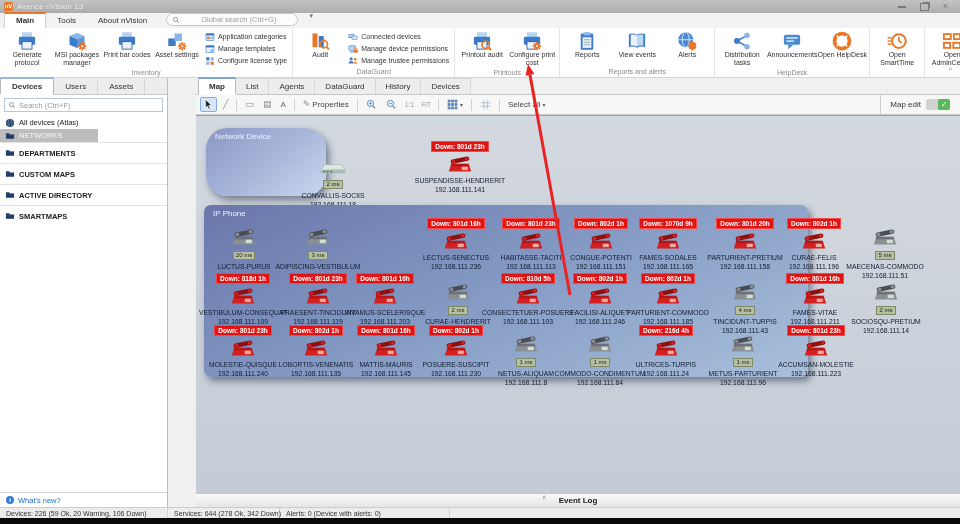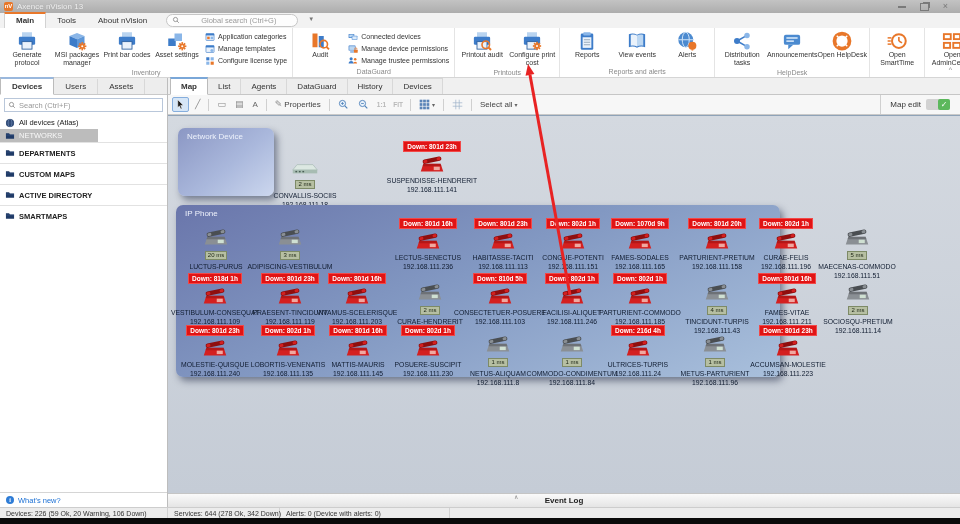--- a/index.html
+++ b/index.html
@@ -14,21 +14,21 @@
   .app-ico{width:9px;height:9px;background:#e8772a;border-radius:2px;color:#fff;font-size:6px;
            line-height:9px;text-align:center;font-weight:bold;flex:none;}
   .title-text{font-size:8px;color:#f2f2f2;text-shadow:0 0 1px #999;}
   .win-btns{margin-left:auto;display:flex;gap:14px;align-items:center;padding-right:8px;}
   .wb{color:#777;font-size:9px;line-height:9px;}
   .wb-min{width:8px;height:2px;background:#7a7a7a;}
   .wb-max{width:7px;height:6px;border:1px solid #7a7a7a;box-shadow:2px -2px 0 -1px #7a7a7a;}
 
   
   .menubar{position:absolute;top:13px;left:0;right:0;height:15px;background:#f2f2f2;
-           display:flex;align-items:center;padding-left:4px;}
+           display:flex;align-items:flex-start;padding-left:4px;}
   #menu-tabs{display:flex;align-items:flex-end;height:100%;}
   .menu-tab{font-size:8px;padding:2px 11px 3px;color:#333;}
   .menu-tab.active{background:#fff;border:1px solid #d2d2d2;border-bottom:none;border-top:2px solid #e8772a;font-weight:bold;}
   .gsearch{display:flex;align-items:center;gap:21px;background:#fdfdfd;border:1px solid #c6c6c6;border-radius:7px;
            height:11px;width:120px;margin:0 0 1px 8px;padding:0 5px;font-size:7.5px;color:#9a9a9a;}
   .gsearch .ic svg{width:8px;height:8px;}
   .menu-dd{font-size:6px;color:#777;margin:0 0 4px 10px;}
 
   
   .ribbon{position:absolute;top:28px;left:0;right:0;height:50px;background:#fff;border-bottom:1px solid #d5d5d5;
@@ -61,21 +61,21 @@
   .titem.selected{background:#bcbcbc;color:#f8f8f8;width:88px;}
   .tsection{display:flex;align-items:center;gap:4px;height:20px;padding:0 5px;font-size:7.5px;
             font-weight:bold;color:#222;border-top:1px solid #e2e2e2;}
   .tsection:first-of-type{margin-top:6px;}
   .whats-new{position:absolute;bottom:0;left:0;right:0;height:14px;border-top:1px solid #d5d5d5;display:flex;
              align-items:center;gap:4px;padding:0 6px;font-size:7.5px;color:#1a6fd4;background:#fff;}
   .info-ic{width:8px;height:8px;border-radius:50%;background:#2e7cd6;color:#fff;font-size:6px;line-height:8px;
            text-align:center;font-weight:bold;font-family:"Liberation Serif",serif;}
 
   
-  .content{position:absolute;top:78px;left:168px;right:0;height:429px;display:flex;flex-direction:column;}
+  .content{position:absolute;top:78px;left:168px;right:0;height:429px;display:flex;flex-direction:column;padding-left:28px;}
   .ctabs{display:flex;height:16px;background:#f0f0f0;border-bottom:1px solid #c6c6c6;align-items:flex-end;padding-left:2px;}
   .ctab{font-size:8px;padding:3px 10px;color:#333;border-right:1px solid #d8d8d8;background:#ededed;border-top:1px solid #d8d8d8;}
   .ctab.active{background:#fff;border:1px solid #bbb;border-bottom:1px solid #fff;border-top:2px solid #7aa7d8;
                font-weight:bold;margin-bottom:-1px;}
   .maptoolbar{height:19px;background:#f7f7f7;border-bottom:1px solid #c9c9c9;display:flex;align-items:center;
               padding:0 4px;gap:3px;font-size:8px;color:#444;}
   .tbtn{display:flex;align-items:center;gap:2px;padding:1px 2px;border-radius:2px;border:1px solid transparent;}
   .tbtn svg{width:11px;height:11px;}
   .tbtn.active{background:#d6e6f7;border:1px solid #86aedd;}
   .tsep{width:1px;height:12px;background:#d0d0d0;margin:0 2px;}
@@ -643,21 +643,21 @@
       </span>
       <span class="map-edit">
         <span>Map edit</span>
         <span class="toggle">
             <span class="knob">✓</span>
           </span>
       </span>
     </div>
 
     <div class="canvas" id="canvas">
-        <div class="group-box gb0" style="left: 10px; top: 12px; width: 96px; height: 68px;">
+        <div class="group-box gb0" style="left: 10px; top: 12px; width: 120px; height: 68px; border-radius: 21px;">
           <span class="group-label">Network Device</span>
         </div>
         <div class="dev" style="left: 77px; top: 29px;"><div class="dspacer"></div><div class="icw">
             <svg viewBox="0 0 32 16" style="width:30px;height:14px">
               <path d="M7 3 L25 3 L30 9 L2 9 Z" fill="#dce8e2" stroke="#9ab0a6" stroke-width="0.6"></path>
               <path d="M2 9 L30 9 L30 13 L2 13 Z" fill="#a7bcb2"></path>
               <g fill="#4a5e55">
                 <rect x="5" y="10.2" width="2" height="1.6"></rect>
                 <rect x="9" y="10.2" width="2" height="1.6"></rect>
                 <rect x="13" y="10.2" width="2" height="1.6"></rect>

